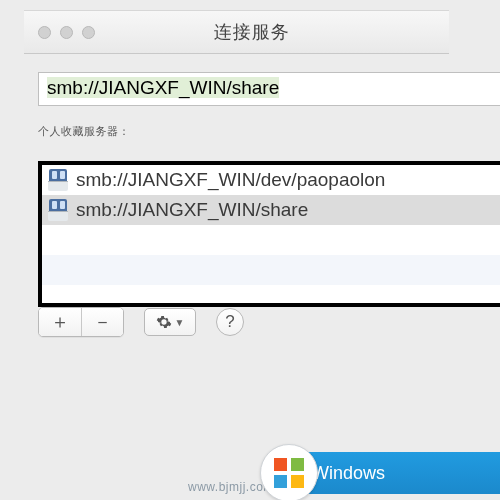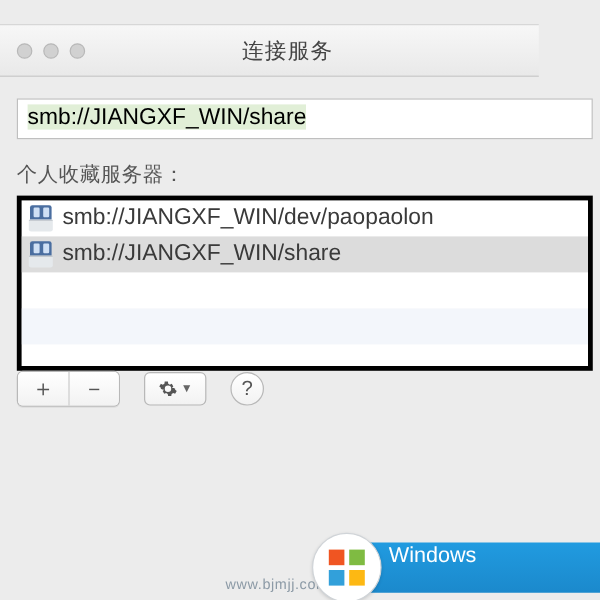--- a/index.html
+++ b/index.html
@@ -1,46 +1,46 @@
 <!DOCTYPE html>
 <html><head>
   <meta charset="utf-8">
   <style>
     * { box-sizing: border-box; margin: 0; padding: 0; font-family: -apple-system, "Helvetica Neue", Arial, sans-serif; }
     body { width: 500px; height: 500px; background: #ececec; overflow: hidden; position: relative; }
-    .window { position: absolute; left: 0; top: 20px; width: 449px; }
+    .window { position: absolute; left: 0; top: 10px; width: 449px; padding-left: 24px; }
     .titlebar { height: 44px; background: linear-gradient(#f7f7f7, #e9e9e9); border-top: 1px solid #d7d7d7; border-bottom: 1px solid #c8c8c8; display: flex; align-items: center; padding-left: 14px; position: relative; }
     .traffic { display: flex; gap: 9px; }
     .dot { width: 13px; height: 13px; border-radius: 50%; background: #d1d1d1; border: 1px solid #b8b8b8; }
     .title { position: absolute; left: 50%; transform: translateX(-30%); font-size: 18px; color: #444; letter-spacing: 1px; white-space: nowrap; }
     .content { padding: 18px 0 0 14px; }
     .addr-wrap { margin-bottom: 18px; }
     .addr-input { width: 480px; height: 34px; border: 1px solid #bfbfbf; background: #fff; font-size: 19px; padding: 4px 8px; outline: none; }
     .addr-sel { background: #e1efd7; display: inline; }
-    .section-label { font-size: 17px; color: #555; margin-bottom: 6px; letter-spacing: 0.5px; }
+    .section-label { font-size: 11px; color: #555; margin-bottom: 22px; letter-spacing: 0.5px; }
     .listbox { width: 480px; height: 146px; background: #fff; border: 4px solid #000000; overflow: hidden; }
     .row { height: 30px; display: flex; align-items: center; padding-left: 6px; gap: 8px; font-size: 19px; color: #3a3a3a; white-space: nowrap; overflow: hidden; }
     .row.alt { background: #f3f6fb; }
     .row.sel { background: #dcdcdc; }
     .srv-icon { width: 20px; height: 22px; flex-shrink: 0; position: relative; }
     .srv-icon .top { position: absolute; top: 0; left: 1px; width: 18px; height: 12px; background: #4a6ea0; border-radius: 2px 2px 0 0; display:flex; align-items:center; justify-content:center; gap:3px; }
     .srv-icon .top::before, .srv-icon .top::after { content:""; width:5px; height:8px; background:#cfe0f5; border-radius:1px; }
     .srv-icon .bot { position: absolute; bottom: 0; left: 0; width: 20px; height: 10px; background: #e5e9ec; border-radius: 0 0 2px 2px; border-top: 1px solid #b0b7bd; }
     .toolbar { margin-top: 0; width: 480px; display: flex; align-items: center; gap: 20px; }
     .seg { display: inline-flex; background: #fff; border: 1px solid #b8b8b8; border-radius: 5px; overflow: hidden; box-shadow: 0 1px 0 rgba(0,0,0,0.05); }
     .segbtn { width: 42px; height: 28px; display: flex; align-items: center; justify-content: center; background: linear-gradient(#ffffff,#f2f2f2); border: none; font-size: 19px; color: #555; cursor: pointer; }
     .segbtn + .segbtn { border-left: 1px solid #c8c8c8; }
     .gear-btn { width: 52px; height: 28px; border: 1px solid #b8b8b8; border-radius: 5px; background: linear-gradient(#ffffff,#f2f2f2); display: flex; align-items: center; justify-content: center; gap: 3px; cursor: pointer; }
     .help-btn { width: 28px; height: 28px; border: 1px solid #b8b8b8; border-radius: 50%; background: linear-gradient(#ffffff,#f2f2f2); display: flex; align-items: center; justify-content: center; font-size: 17px; color: #555; cursor: pointer; }
     .gear-svg { width: 16px; height: 16px; }
     .chev { font-size: 10px; color: #666; }
     .watermark { position: absolute; bottom: 6px; left: 188px; font-size: 12px; color: #8c9aa6; letter-spacing: 0.5px; z-index: 5; }
     .winbadge { position: absolute; right: 0; bottom: -2px; width: 240px; height: 58px; display:flex; align-items:center; z-index: 6; }
     .wb-cap { width: 58px; height: 58px; border-radius: 50%; background: #fff; border: 1px solid #d0d4d8; display:flex; align-items:center; justify-content:center; z-index:2; box-shadow: 0 1px 3px rgba(0,0,0,0.15); }
-    .wb-bar { margin-left: -30px; height: 42px; flex: 1; background: linear-gradient(#219be0,#1b89cc); border-radius: 6px 0 0 6px; display:flex; padding-left: 36px; overflow:hidden; }
+    .wb-bar { margin-left: -30px; height: 42px; flex: 1; background: linear-gradient(#219be0,#1b89cc); border-radius: 6px 0 0 6px; display:flex; align-items:center; padding-left: 24px; overflow:hidden; }
     .wb-txt1 { color: #fff; font-size: 18px; font-weight: 400; }
     .wb-txt2 { color: #fff; font-size: 17px; font-family: "Microsoft YaHei", sans-serif; margin-left: 2px; }
     .wlogo { width: 30px; height: 30px; position: relative; }
     .wlogo span { position:absolute; width:13px; height:13px; }
     .wlogo .q1{top:0;left:0;background:#f05522;}
     .wlogo .q2{top:0;right:0;background:#7fbb42;}
     .wlogo .q3{bottom:0;left:0;background:#32a0da;}
     .wlogo .q4{bottom:0;right:0;background:#fdb813;}
   </style>
 </head>

